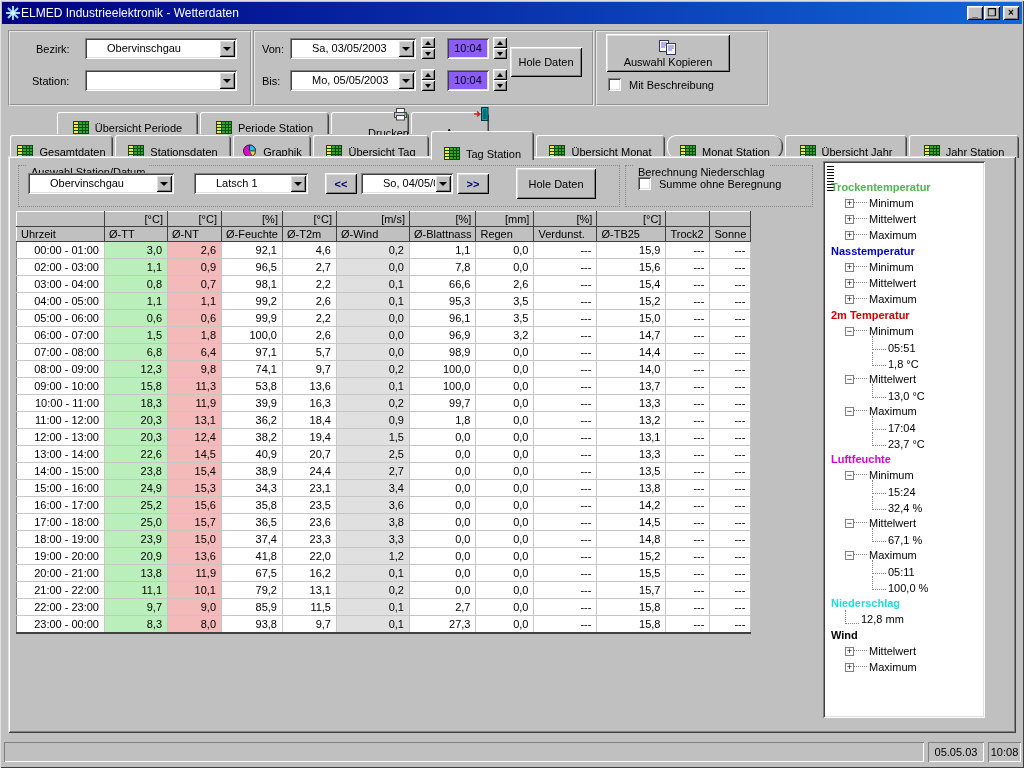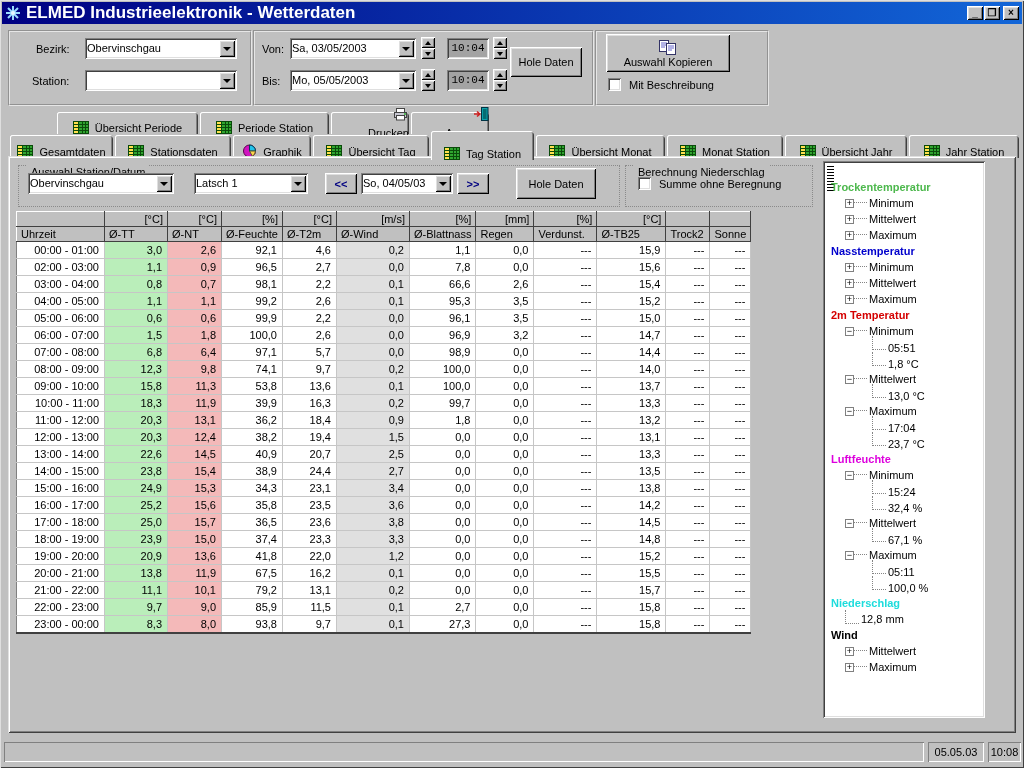--- a/index.html
+++ b/index.html
@@ -12,47 +12,46 @@
   .abs{position:absolute;}
   
   .btn3d{
     background:#c0c0c0;border:none;
     box-shadow:inset 1px 1px 0 #ffffff, inset -1px -1px 0 #000000,
                inset 2px 2px 0 #dfdfdf, inset -2px -2px 0 #808080;
     display:flex;align-items:center;justify-content:center;
     font-family:"Liberation Sans",sans-serif;font-size:11px;color:#000;
   }
   .sunken{
-    background:#a3a3a3;
+    background:#8b5cf6;
     box-shadow:inset 1px 1px 0 #808080, inset -1px -1px 0 #ffffff,
                inset 2px 2px 0 #404040, inset -2px -2px 0 #dfdfdf;
-    font-family:Liberation Mono, monospace;
   }
   .sunken-light{
     box-shadow:inset 1px 1px 0 #808080, inset -1px -1px 0 #ffffff;
   }
   .panel-raised{
     box-shadow:inset 1px 1px 0 #dfdfdf, inset -1px -1px 0 #404040,
                inset 2px 2px 0 #ffffff, inset -2px -2px 0 #808080;
   }
   .group{border:2px groove #e6e6e6;}
   .group-dot{border:1px dotted #8a8a8a;}
   .gtitle{position:absolute;top:-8px;left:8px;background:#c0c0c0;padding:8px 4px;line-height:13px;}
   
   .titlebar{left:2px;top:2px;width:1020px;height:22px;
     background:linear-gradient(90deg,#000082,#1266d8);
     display:flex;align-items:center;}
-  .titlebar .txt{color:#fff;font-weight:bold;font-size:17px;margin-left:5px;}
+  .titlebar .txt{color:#fff;font-weight:normal;font-size:12px;}
   .appicon{width:16px;height:16px;margin-left:3px;}
   .winbtn{width:16px;height:14px;font-size:10px;font-weight:bold;line-height:10px;}
   
   .combo{height:21px;background:#fff;
     box-shadow:inset 1px 1px 0 #808080, inset -1px -1px 0 #ffffff,
                inset 2px 2px 0 #404040, inset -2px -2px 0 #dfdfdf;}
-  .combo .cval{position:absolute;left:2px;top:4px;white-space:nowrap;}
+  .combo .cval{position:absolute;left:22px;top:4px;white-space:nowrap;}
   .combo .cbtn{position:absolute;right:2px;top:2px;width:16px;height:17px;}
   .tri-d{width:0;height:0;border-left:4px solid transparent;border-right:4px solid transparent;border-top:4px solid #000;}
   .tri-u{width:0;height:0;border-left:3px solid transparent;border-right:3px solid transparent;border-bottom:4px solid #000;}
   .tri-dn{width:0;height:0;border-left:3px solid transparent;border-right:3px solid transparent;border-top:4px solid #000;}
   .spin{width:14px;height:22px;display:flex;flex-direction:column;}
   .spin>div{flex:1;display:flex;align-items:center;justify-content:center;}
   .timefield{height:21px;text-align:center;line-height:21px;}
   .checkbox{width:13px;height:13px;background:#fff;
     box-shadow:inset 1px 1px 0 #808080, inset -1px -1px 0 #ffffff,
                inset 2px 2px 0 #404040, inset -2px -2px 0 #dfdfdf;}
@@ -311,21 +310,21 @@
     <div class="tab" style="left: 536px; top: 4px; width: 129px; height: 23px;">
       <span class="tabicon">
         <svg width="16" height="13">
           <rect x="0.5" y="0.5" width="15" height="12" fill="#2fa52f" stroke="#0a4a0a"></rect>
           <rect x="1" y="1" width="4" height="11" fill="#ffe14d"></rect>
           <path d="M0 3.5h16M0 6.5h16M0 9.5h16M5.5 0v13M9.5 0v13M12.5 0v13" stroke="#0a4a0a"></path>
         </svg>
       </span>
       <span>Übersicht Monat</span>
     </div>
-    <div class="tab" style="left: 667px; top: 4px; width: 116px; height: 23px;">
+    <div class="tab" style="left: 667px; top: 4px; width: 116px; height: 23px; border-radius: 9px;">
       <span class="tabicon">
         <svg width="16" height="13">
           <rect x="0.5" y="0.5" width="15" height="12" fill="#2fa52f" stroke="#0a4a0a"></rect>
           <rect x="1" y="1" width="4" height="11" fill="#ffe14d"></rect>
           <path d="M0 3.5h16M0 6.5h16M0 9.5h16M5.5 0v13M9.5 0v13M12.5 0v13" stroke="#0a4a0a"></path>
         </svg>
       </span>
       <span>Monat Station</span>
     </div>
     <div class="tab" style="left: 785px; top: 4px; width: 122px; height: 23px;">

